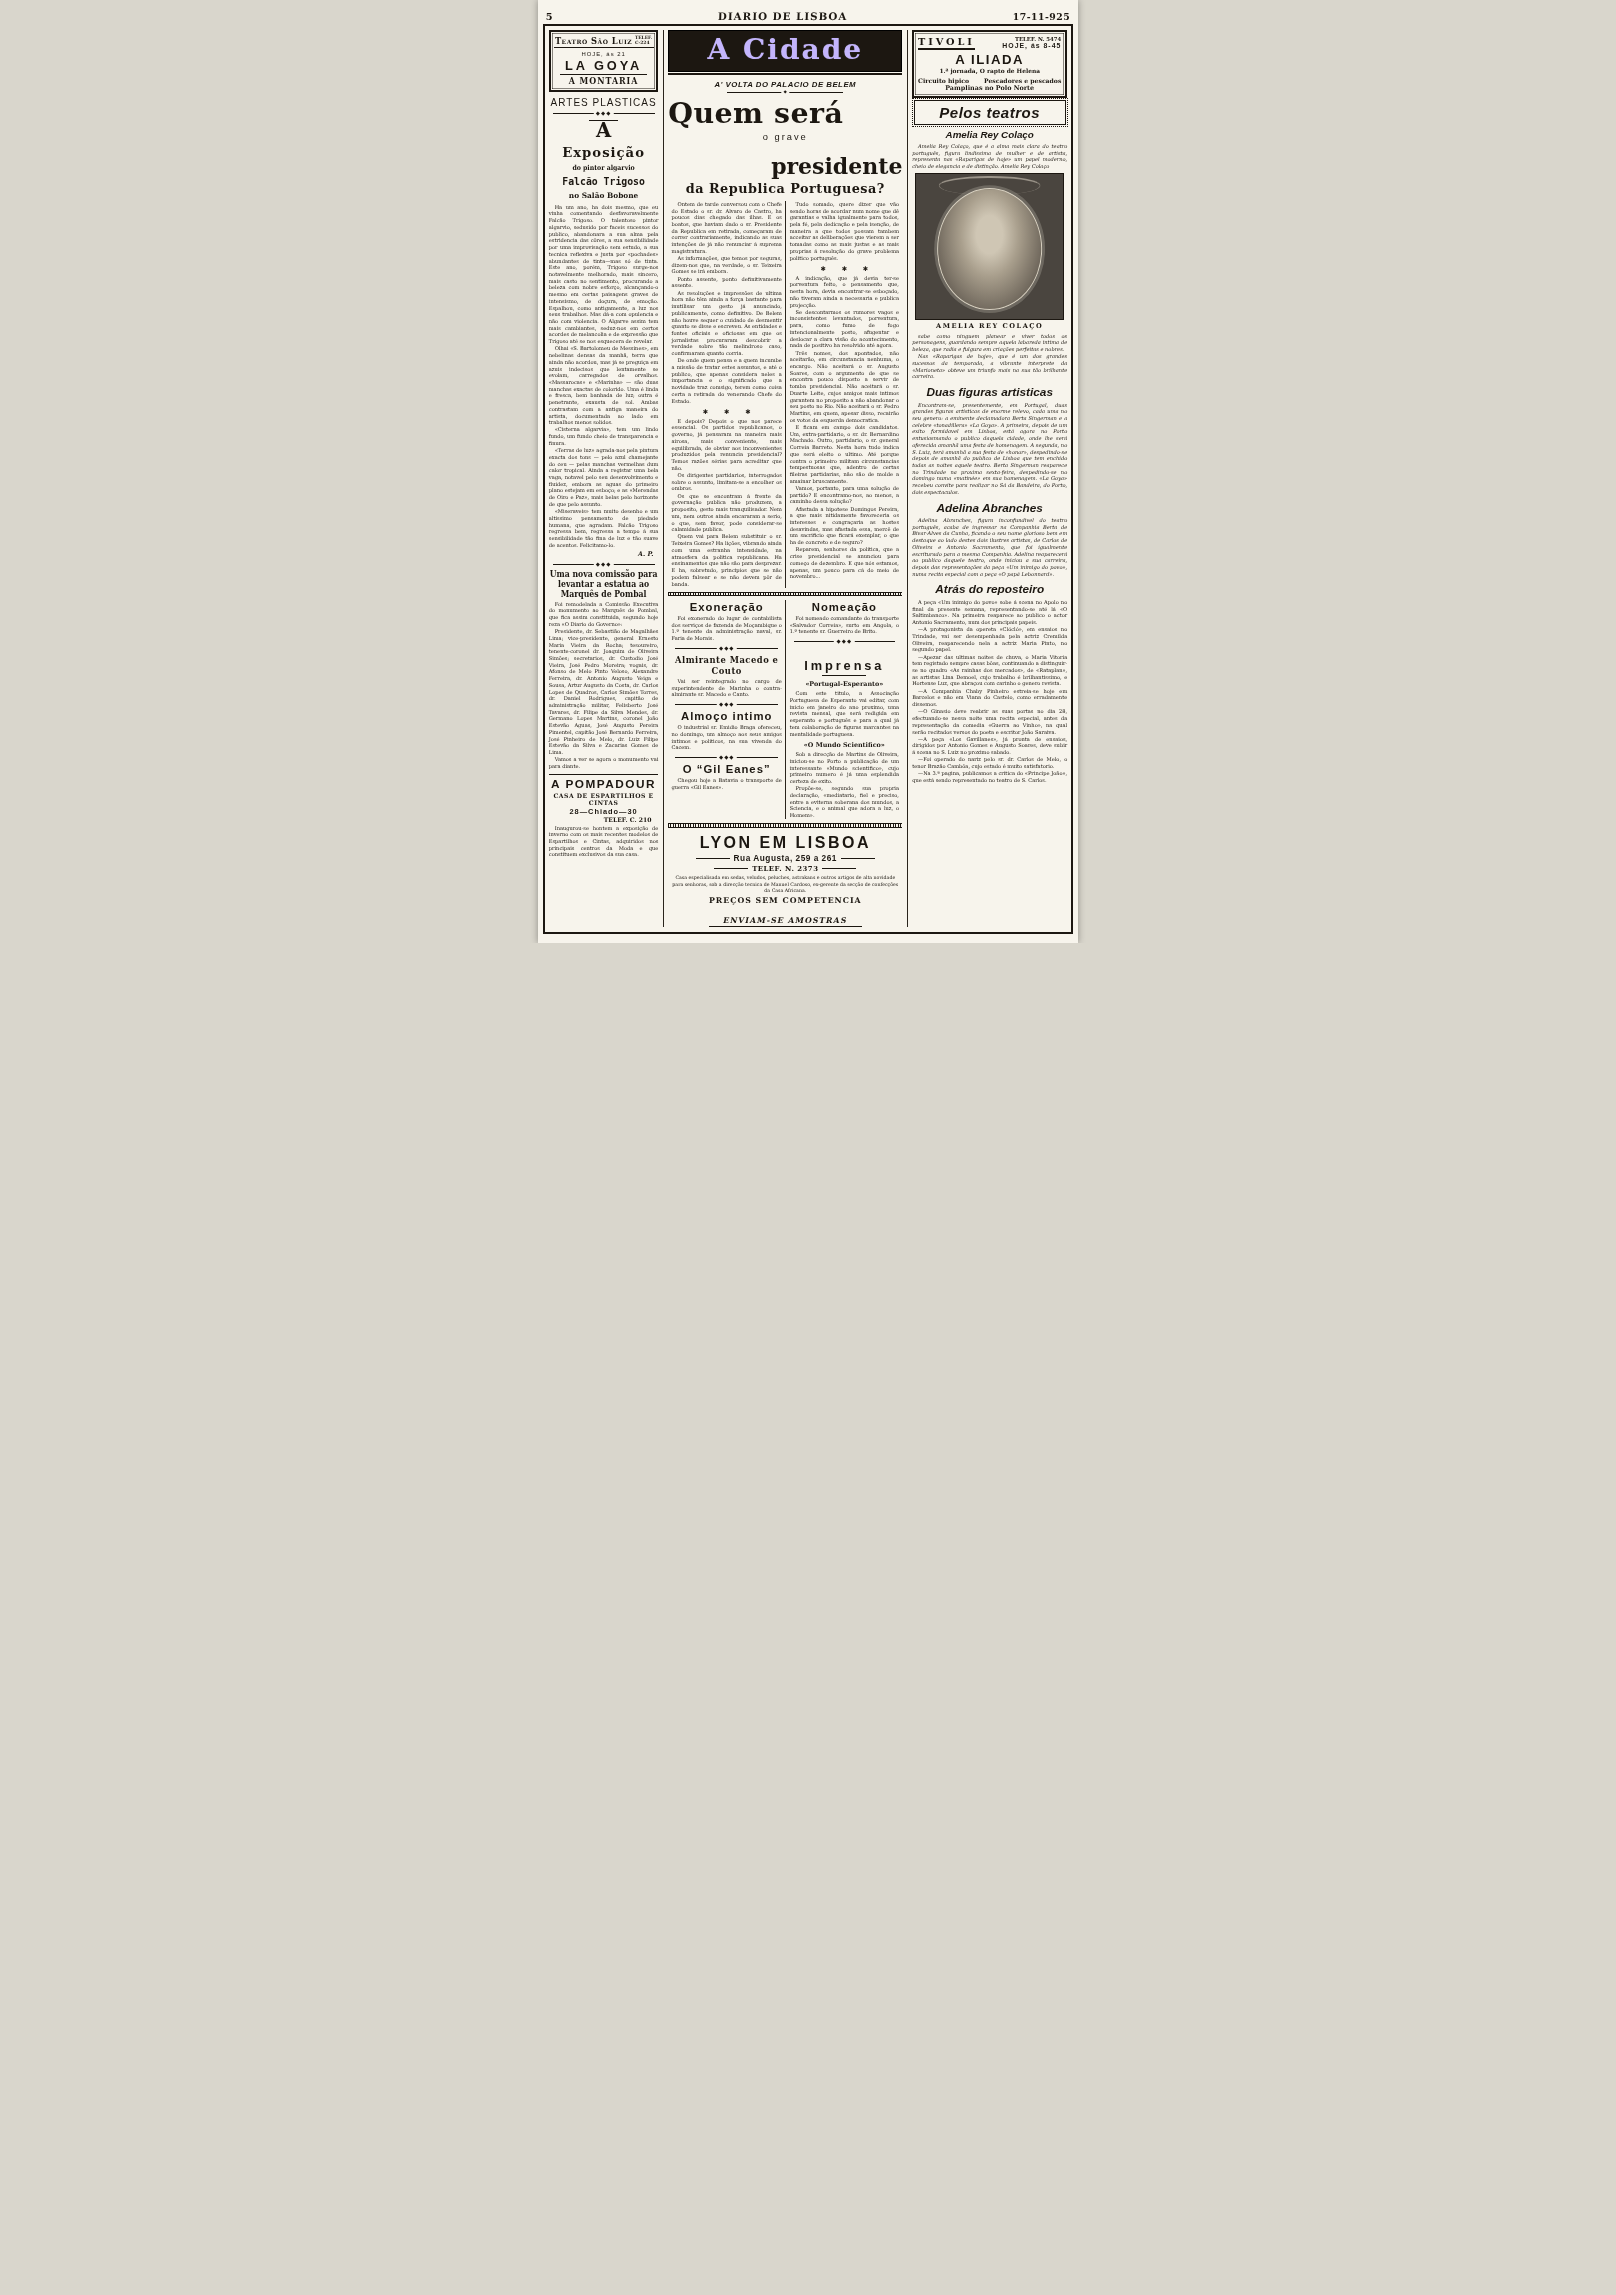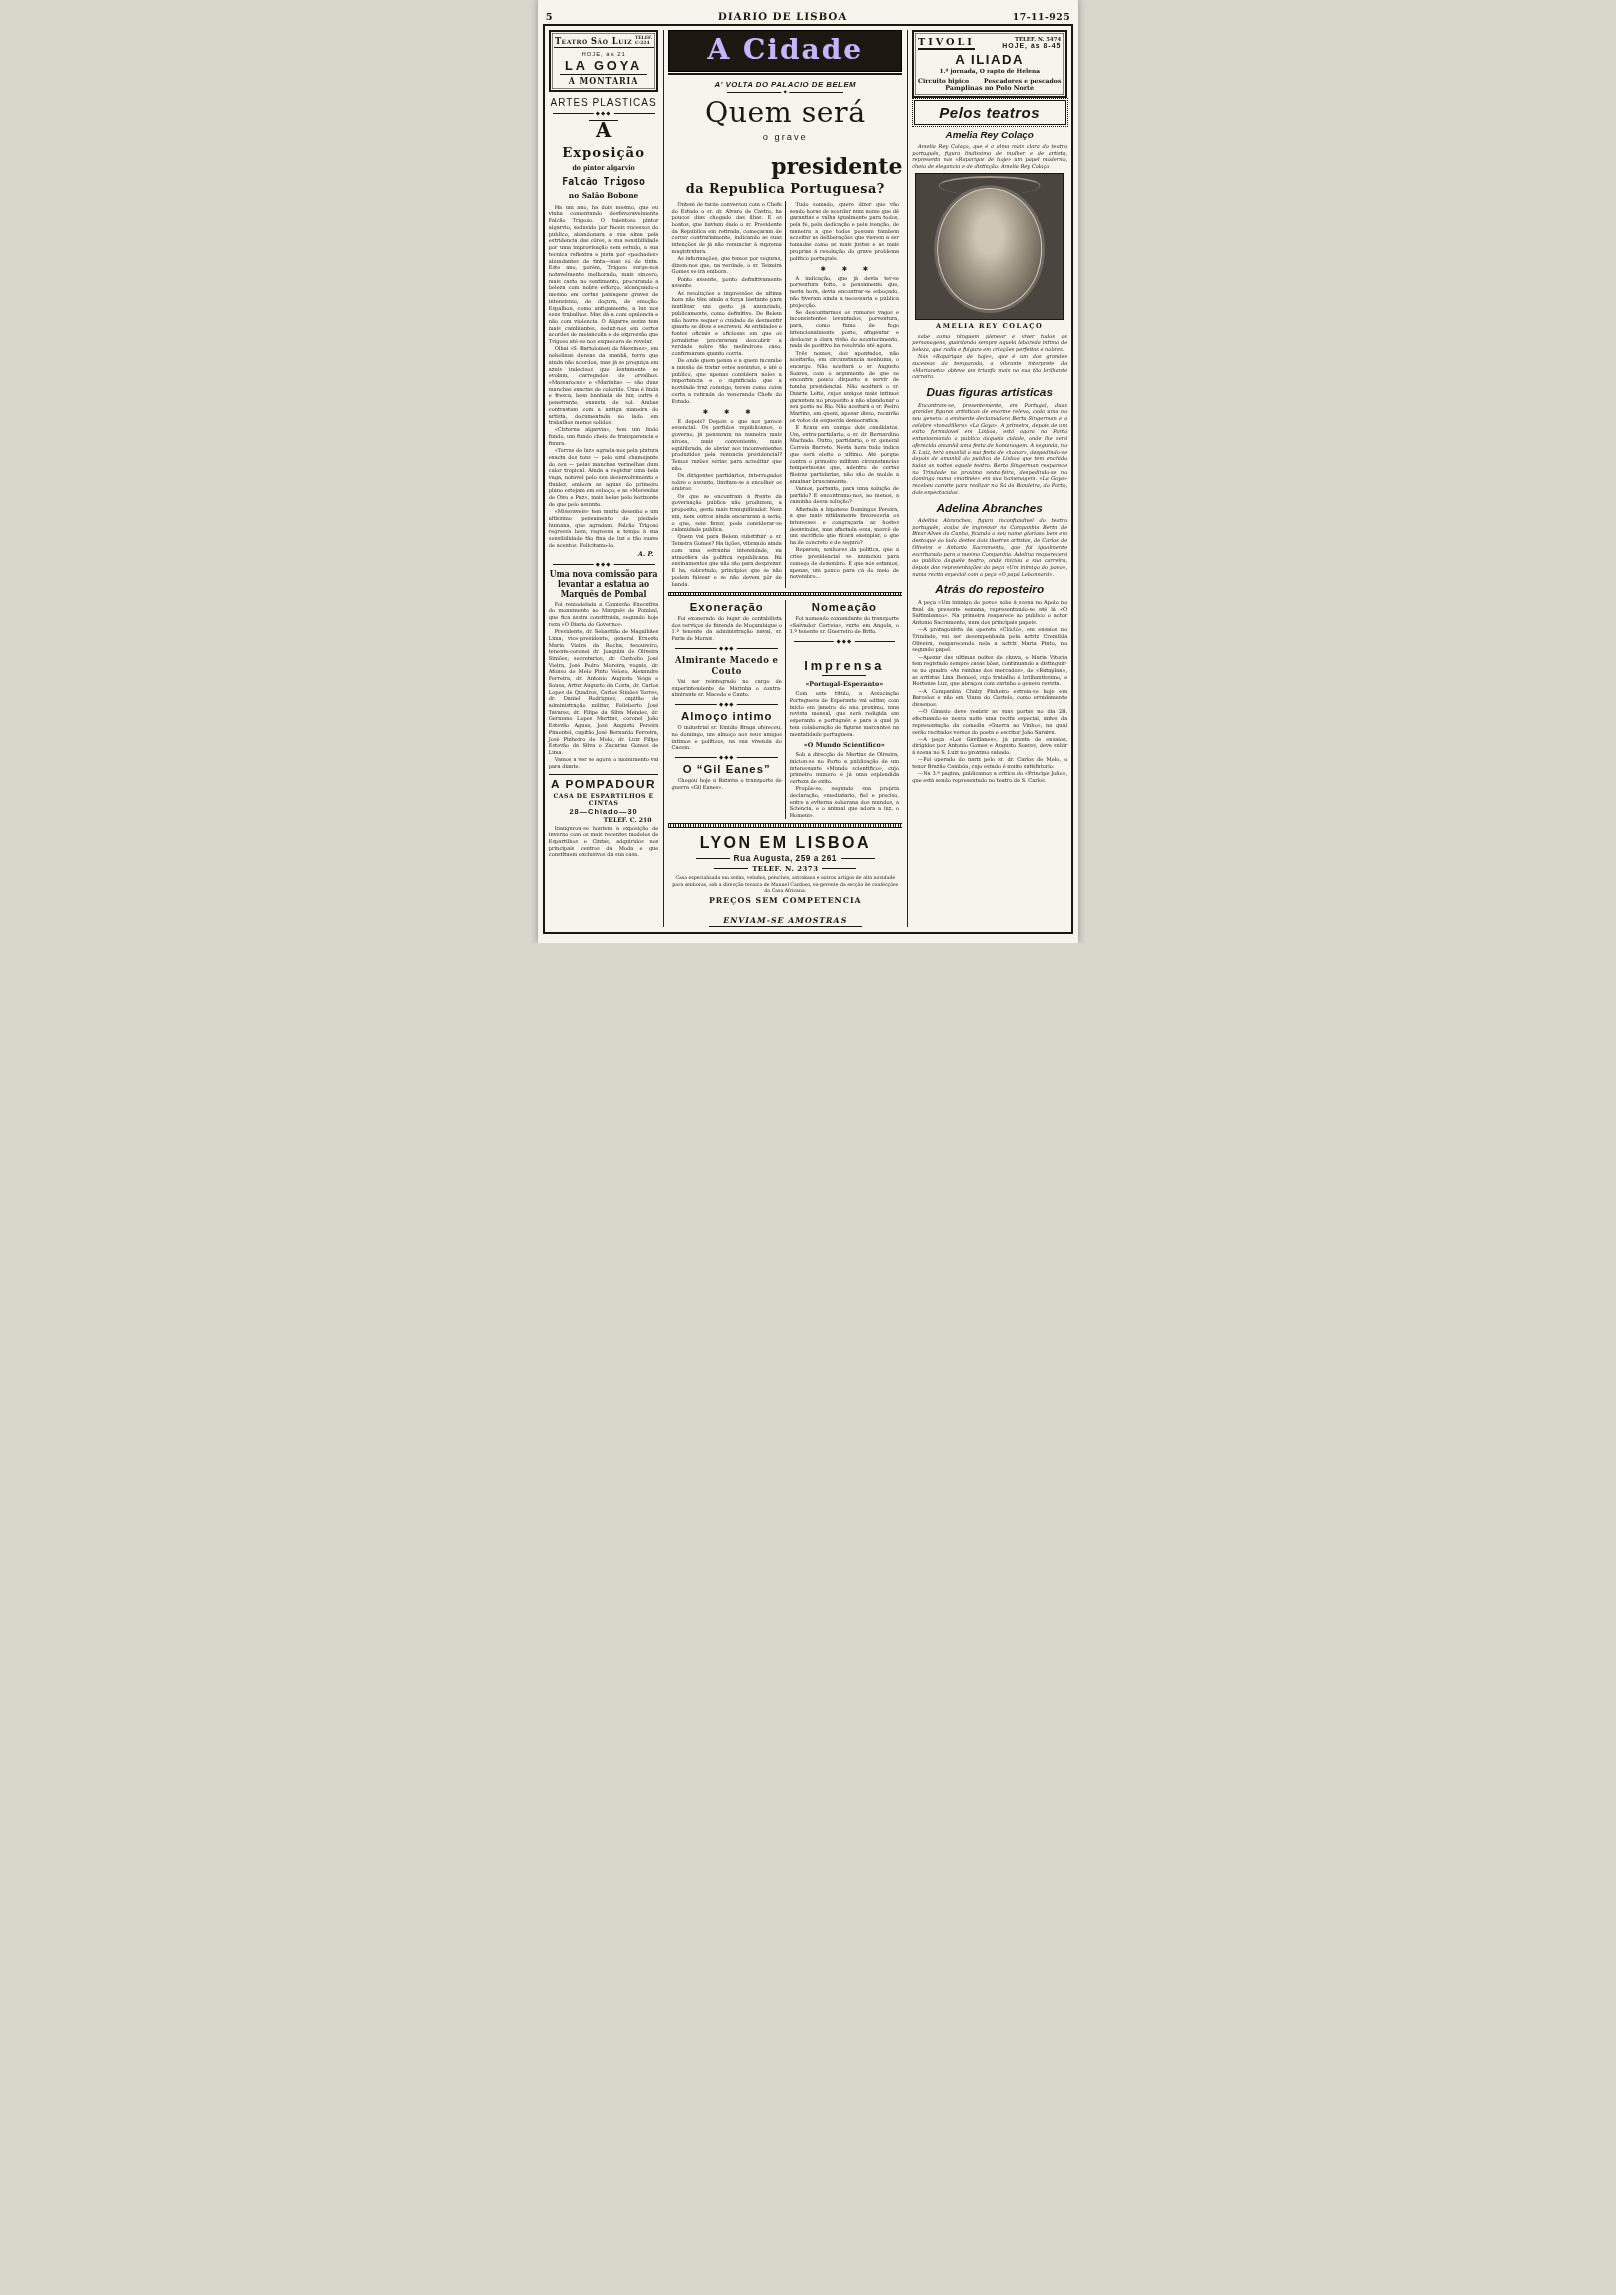--- a/index.html
+++ b/index.html
@@ -75,21 +75,21 @@
     font-size:28px; font-weight:bold; letter-spacing:2px; line-height:1.05;
     padding:3.9px 0 5.9px 0; border:1px solid #000;
     text-shadow:0 0 1px #555;
   }
   .banner-rule{ border-bottom:2px double var(--ink); margin:1.5px 0 4.9px 0; }
   
   .kicker{ text-align:center; font-size:7.8px; font-style:italic; font-weight:bold; letter-spacing:0.5px; font-family:"Liberation Sans",sans-serif;}
   .kicker-rule{ position:relative; height:4.9px; margin:1px 59px 3.9px 59px;}
   .kicker-rule::before{content:""; position:absolute; inset:2px 0 auto 0; border-top:0.5px solid var(--ink);}
   .kicker-rule::after{content:"◆"; position:absolute; top:-0.5px; left:50%; transform:translateX(-50%); background:var(--paper); padding:0 2px; font-size:4.4px;}
-  .hl1{ text-align:center; font-size:28.4px; font-weight:normal; letter-spacing:0.5px; line-height:1.0; margin-top:2px;}
+  .hl1{ font-size:28.4px; font-weight:bold; letter-spacing:0.5px; line-height:1.0; margin-top:2px;}
   .hl2{ text-align:center; font-family:"Liberation Sans",sans-serif; font-size:9.3px; letter-spacing:2px; margin-top:4.9px;}
   .hl3{ text-align:right; font-size:22px; font-weight:bold; margin-top:13px; line-height:1.0;}
   .hl4{ text-align:center; font-size:12.8px; font-weight:bold; letter-spacing:0.5px; margin:3.9px 0 4.9px 0;}
   .lead-cols{ display:grid; grid-template-columns:1fr 1fr; column-gap:0; }
   .lead-col{ min-width:0; padding:0 3.4px;}
   .lead-col+.lead-col{ border-left:0.5px solid var(--ink-soft);}
   
   .bot-grid{ display:grid; grid-template-columns:1fr 1fr;}
   .bot-col{ min-width:0; padding:0 3.4px;}
   .bot-col+.bot-col{ border-left:0.5px solid var(--ink-soft);}

